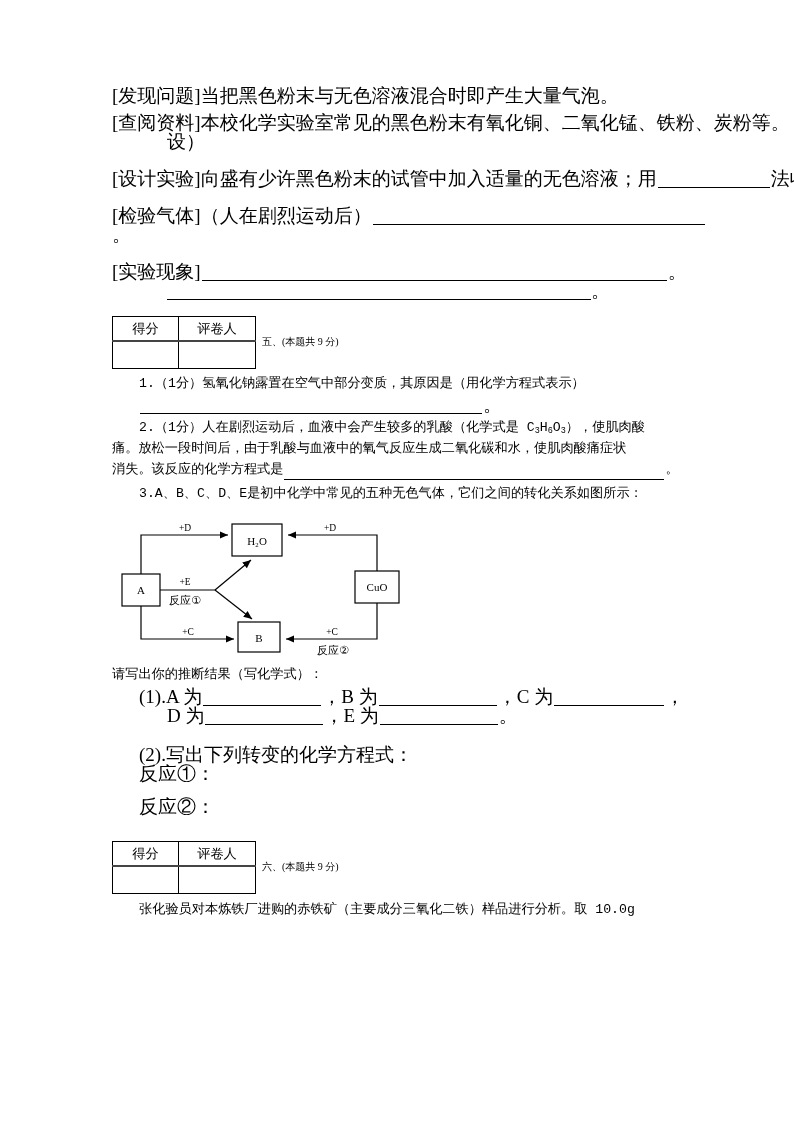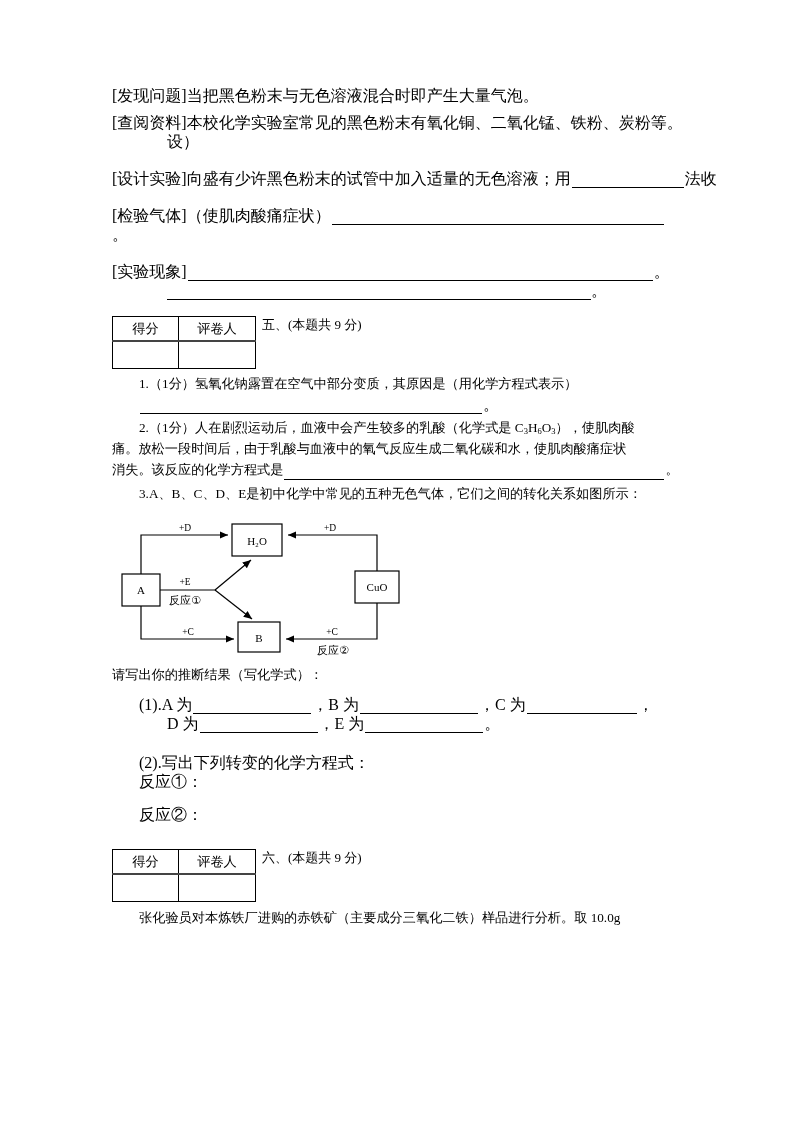--- a/index.html
+++ b/index.html
@@ -23,30 +23,31 @@
   }
   .content {
     position: absolute;
     left: 112px;
     top: 86px;
     width: 570px;
   }
 
   
   .line {
-    font-size: 16px;
+    font-size: 19px;
     line-height: 19px;
     white-space: nowrap;
     margin: 0;
     padding: 0;
   }
   .para {
     font-size: 13.2px;
     line-height: 20.5px;
     margin: 0;
+    font-family: Liberation Mono, monospace;
   }
   .spaced { margin-top: 8px; }
   .tight  { margin-top: 18px; }
 
   .indent-1 { padding-left: 27px; }
   .indent-2 { padding-left: 55px; }
 
   
   .blank {
     display: inline-block;
@@ -78,24 +79,24 @@
   .score-table td.head {
     height: 23px;
     border-bottom: 2px solid #444;
   }
   .score-table td.body { height: 26px; }
   .col-score { width: 65px; }
   .col-marker { width: 76px; margin-left: 48px; }
 
   .table-row-wrap {
     display: flex;
-    align-items: flex-start;
+    align-items: center;
   }
   .section-caption {
-    font-size: 13px;
+    font-size: 10px;
     padding-left: 6px;
     padding-bottom: 1px;
     white-space: nowrap;
   }
 
   
   .diagram-wrap {
     position: relative;
     width: 570px;
     height: 140px;
@@ -130,21 +131,21 @@
       <span>[查阅资料]</span><span>本校化学实验室常见的黑色粉末有氧化铜、二氧化锰、铁粉、炭粉等。</span>
     </div>
 
     <div class="line indent-2">设）</div>
 
     <div class="line tight">
       <span>[设计实验]</span><span>向盛有少许黑色粉末的试管中加入适量的无色溶液；用</span><span class="blank" style="width:112px"></span><span>法收</span>
     </div>
 
     <div class="line tight">
-      <span>[检验气体]</span><span>（使肌肉酸痛症状）</span><span class="blank" style="width:332px"></span>
+      <span>[检验气体]</span><span>（人在剧烈运动后）</span><span class="blank" style="width:332px"></span>
     </div>
     <div class="line">。</div>
 
     <div class="line tight">
       <span>[实验现象]</span><span class="blank" style="width:465px"></span><span>。</span>
     </div>
 
     <div class="line indent-2">
       <span class="blank-thick" style="width:424px"></span><span>。</span>
     </div>
@@ -221,21 +222,21 @@
         <text class="dg-edge-label" x="73" y="66" text-anchor="middle">+E</text>
         <text class="dg-cn-label" x="73" y="85" text-anchor="middle">反应①</text>
         <text class="dg-edge-label" x="76" y="116" text-anchor="middle">+C</text>
         <text class="dg-edge-label" x="220" y="116" text-anchor="middle">+C</text>
         <text class="dg-cn-label" x="221" y="135" text-anchor="middle">反应②</text>
       </svg>
     </div>
 
     <div class="para" style="margin-top:6px">请写出你的推断结果（写化学式）：</div>
 
-    <div class="line indent-1" style="margin-top:10px">
+    <div class="line indent-1" style="margin-top:2px">
       <span>(1).</span><span>A 为</span><span class="blank" style="width:118px"></span><span>，B 为</span><span class="blank" style="width:118px"></span><span>，C 为</span><span class="blank" style="width:110px"></span><span>，</span>
     </div>
     <div class="line indent-2">
       <span>D 为</span><span class="blank" style="width:118px"></span><span>，E 为</span><span class="blank" style="width:118px"></span><span>。</span>
     </div>
 
     <div class="line indent-1" style="margin-top:20px">
       <span>(2).</span><span>写出下列转变的化学方程式：</span>
     </div>
     <div class="line indent-1" style="">反应①：</div>

